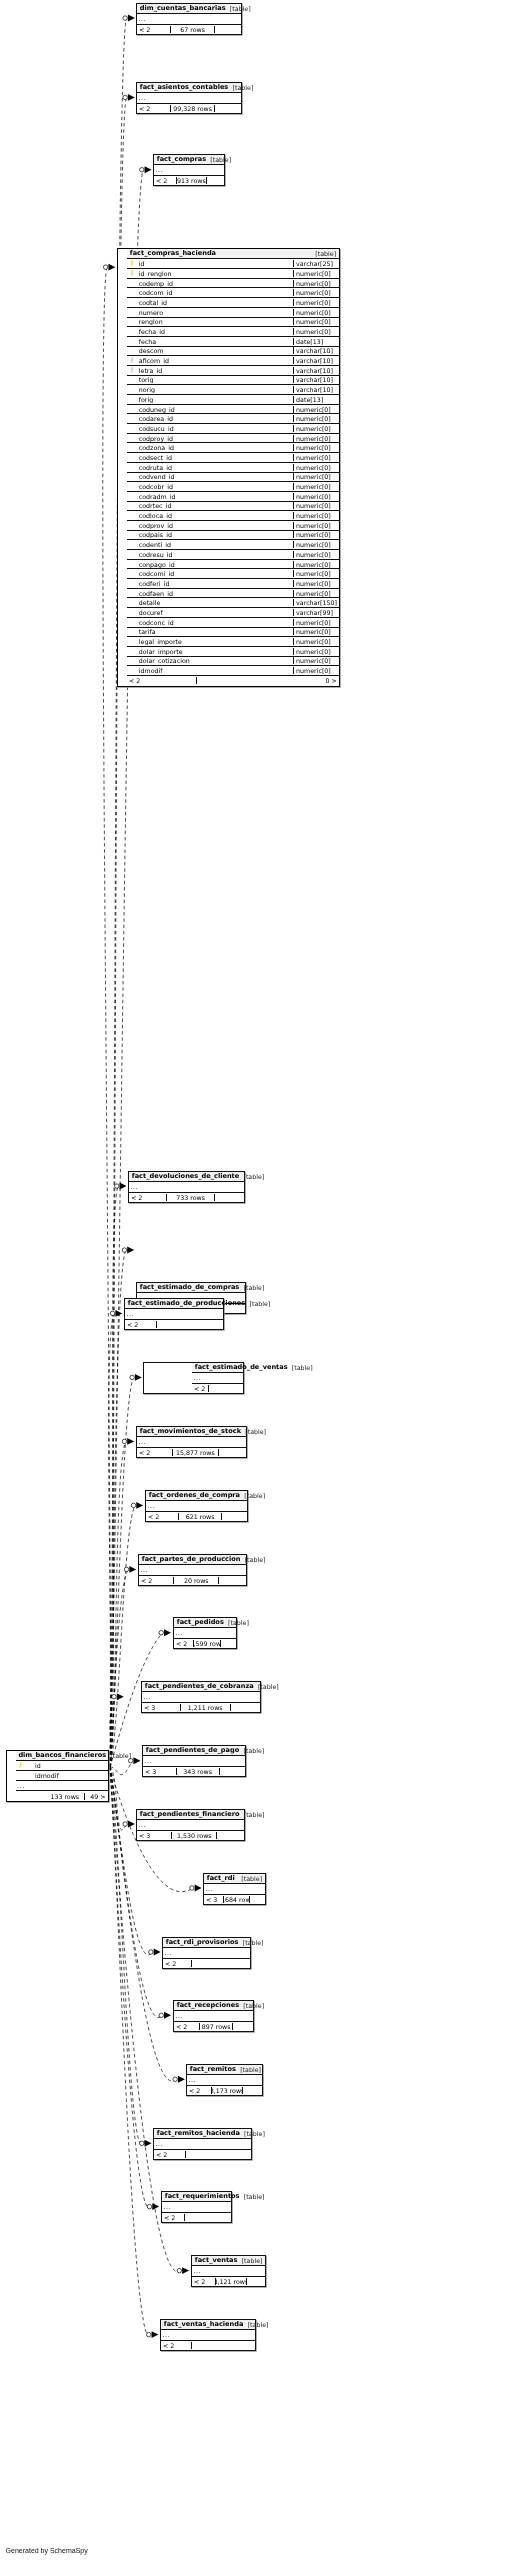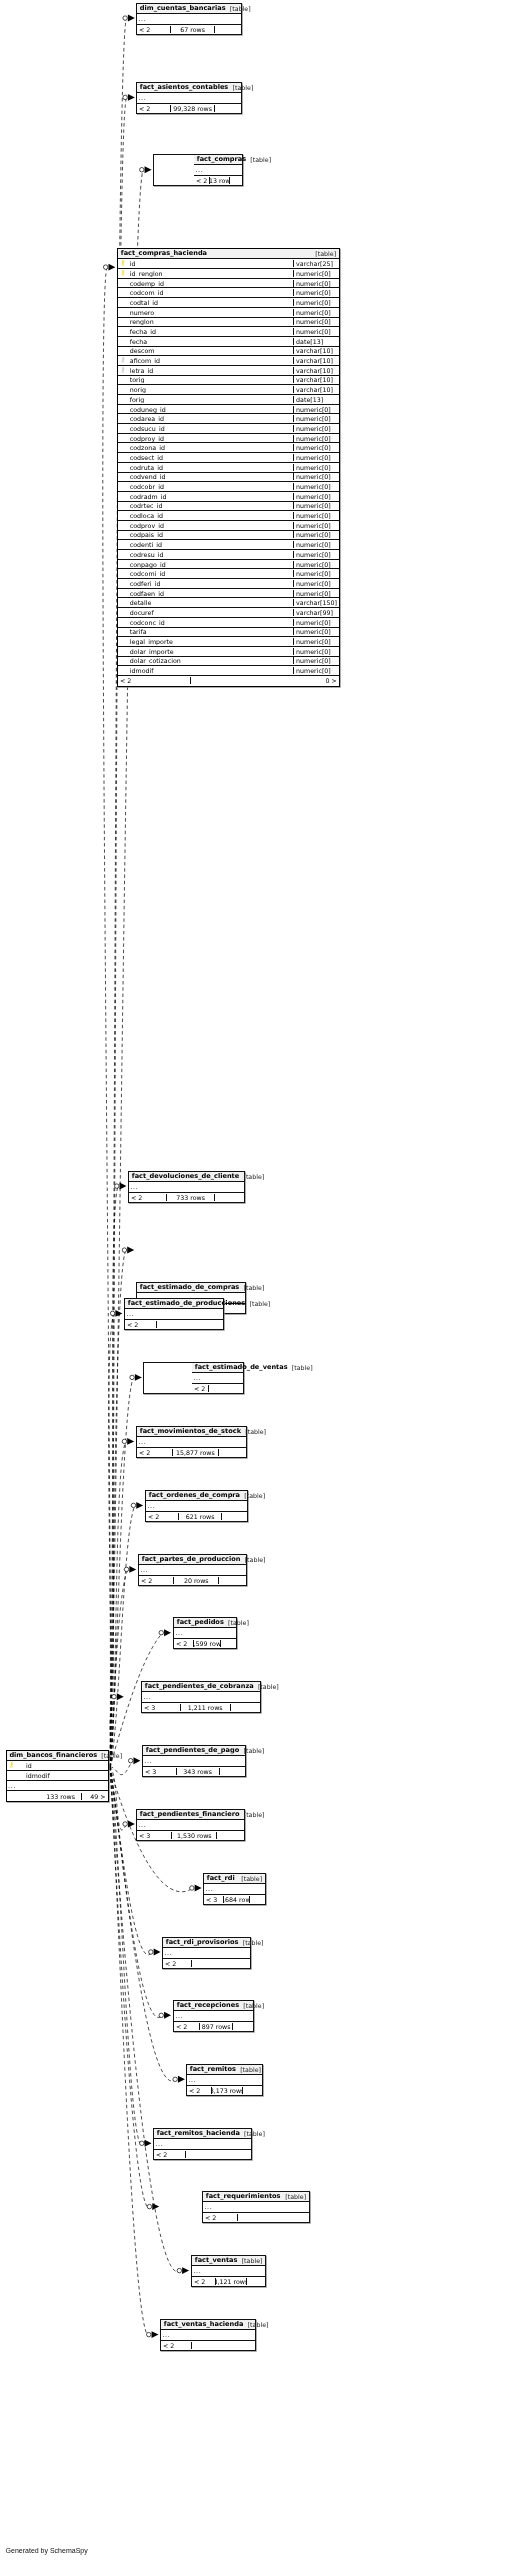--- a/index.html
+++ b/index.html
@@ -11,21 +11,21 @@
   #edges{position:absolute;left:0;top:0;width:529px;height:2576px;pointer-events:none;}
 
   
   .tbl{
     position:absolute;
     border:0.7px solid #111;
     background:#ffffff;
     box-sizing:border-box;
     box-shadow:0.7px 0.7px 0 #8a8a8a;
   }
-  .tbl.bold{border:1.4px solid #000;}
+  .tbl.bold{border:1.4px solid #000;padding-left:9px;}
   .tbl-hdr{
     display:flex;align-items:center;justify-content:space-between;
     background:#f2f2f2;
     border-bottom:0.7px solid #111;
     padding:0.7px 2.8px 1.4px 2.8px;
     height:10.4px;box-sizing:border-box;
   }
   .tbl-name{font-weight:bold;font-size:6.6px;color:#000;white-space:nowrap;}
   .tbl-kind{font-size:6.3px;color:#222;white-space:nowrap;padding-left:4.2px;}
 
@@ -464,21 +464,21 @@
           <span class="tbl-name">fact_asientos_contables</span>
           <span class="tbl-kind">[table]</span>
         </div>
         <div class="ellipsis-row">...</div>
         <div class="foot-row">
           <div class="foot-c foot-left">&lt; 2</div>
           <div class="foot-c foot-mid">99,328 rows</div>
           <div class="foot-c foot-right"></div>
         </div>
       </div>
-      <div class="tbl" style="left: 153px; top: 154px; width: 90px; padding-left: 40px;">
+      <div class="tbl" style="left: 153px; top: 154px; width: 72px;">
         <div class="tbl-hdr">
           <span class="tbl-name">fact_compras</span>
           <span class="tbl-kind">[table]</span>
         </div>
         <div class="ellipsis-row">...</div>
         <div class="foot-row">
           <div class="foot-c foot-left">&lt; 2</div>
           <div class="foot-c foot-mid">913 rows</div>
           <div class="foot-c foot-right"></div>
         </div>
@@ -668,21 +668,21 @@
           <span class="tbl-name">fact_remitos_hacienda</span>
           <span class="tbl-kind">[table]</span>
         </div>
         <div class="ellipsis-row">...</div>
         <div class="foot-row">
           <div class="foot-c foot-left">&lt; 2</div>
           <div class="foot-c foot-mid"></div>
           <div class="foot-c foot-right"></div>
         </div>
       </div>
-      <div class="tbl" style="left: 161px; top: 2191px; width: 108px; margin-left: 41px;">
+      <div class="tbl" style="left: 161px; top: 2191px; width: 71px;">
         <div class="tbl-hdr">
           <span class="tbl-name">fact_requerimientos</span>
           <span class="tbl-kind">[table]</span>
         </div>
         <div class="ellipsis-row">...</div>
         <div class="foot-row">
           <div class="foot-c foot-left">&lt; 2</div>
           <div class="foot-c foot-mid"></div>
           <div class="foot-c foot-right"></div>
         </div>

